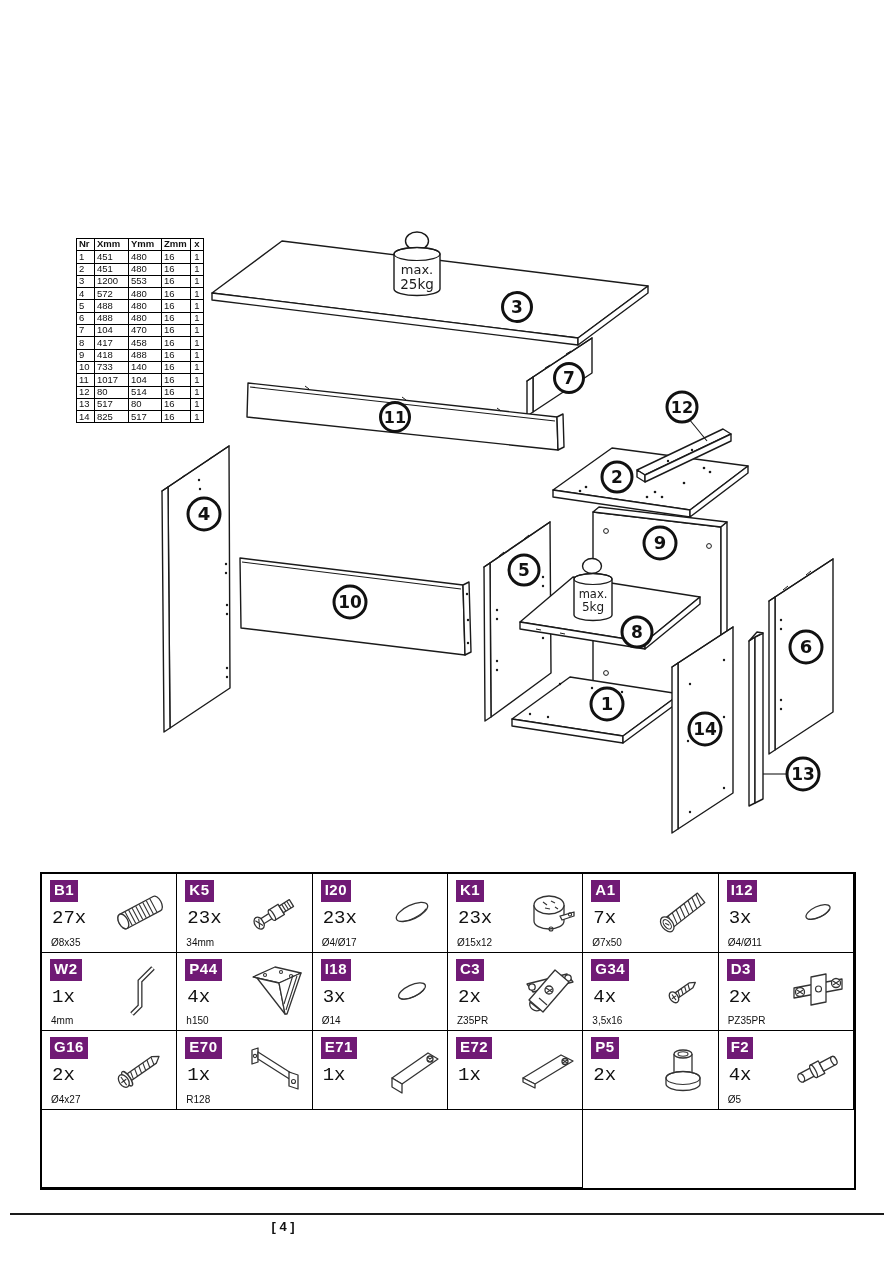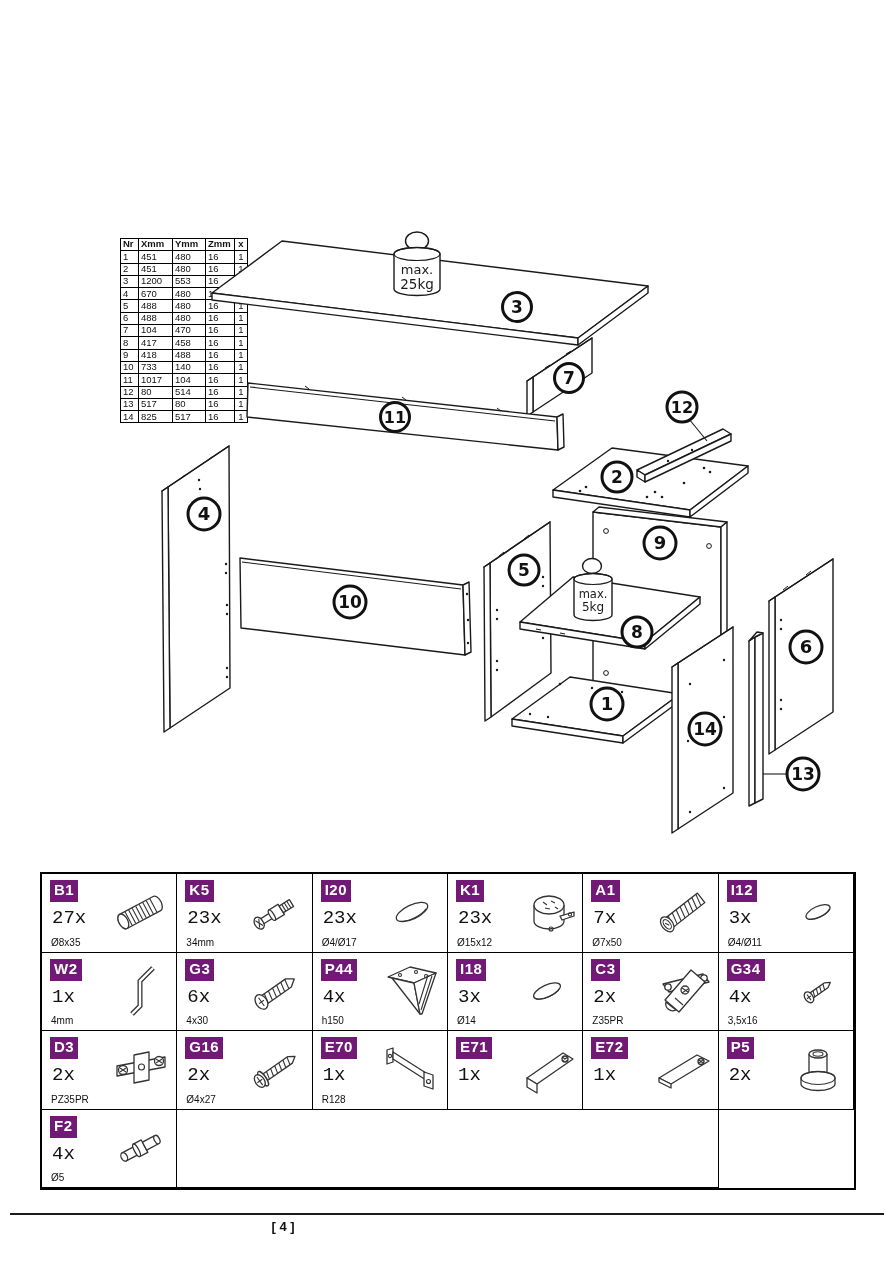--- a/index.html
+++ b/index.html
@@ -1,20 +1,20 @@
 <!DOCTYPE html>
 <html><head>
 <meta charset="utf-8">
 <style>
   html,body{margin:0;padding:0;background:#fff;}
   .page{position:relative;width:894px;height:1266px;background:#fff;overflow:hidden;
         font-family:"Liberation Sans","DejaVu Sans",sans-serif;color:#111;}
   
   .dims{position:absolute;left:76px;top:238px;border-collapse:collapse;table-layout:fixed;
-        border:1.5px solid #000;font-size:9.5px;line-height:10.5px;margin-left:44px;}
+        border:1.5px solid #000;font-size:9.5px;line-height:10.5px;}
   .dims th,.dims td{border:1px solid #000;padding:0 2px;height:11.3px;white-space:nowrap;text-align:left;}
   .dims th{font-weight:bold;}
   .dims td:last-child,.dims th:last-child{text-align:center;}
   
   .diagram{position:absolute;left:150px;top:225px;width:744px;height:625px;}
   .p{fill:#fff;stroke:#1a1a1a;stroke-width:1.4;stroke-linejoin:round;}
   .ln{fill:none;stroke:#1a1a1a;stroke-width:1.1;}
   .tick{fill:none;stroke:#1a1a1a;stroke-width:1;}
   .dot{fill:#1a1a1a;stroke:none;}
   .hole{fill:#fff;stroke:#1a1a1a;stroke-width:1;}
@@ -76,21 +76,21 @@
         </tr>
       <tr>
           <td>3</td>
           <td>1200</td>
           <td>553</td>
           <td>16</td>
           <td>1</td>
         </tr>
       <tr>
           <td>4</td>
-          <td>670</td>
+          <td>572</td>
           <td>480</td>
           <td>16</td>
           <td>1</td>
         </tr>
       <tr>
           <td>5</td>
           <td>488</td>
           <td>480</td>
           <td>16</td>
           <td>1</td>
@@ -460,33 +460,20 @@
     <div class="cell">
       <span class="badge">W2</span>
       <div class="qty">1x</div>
       <div class="spec">4mm</div>
       <svg class="ic" viewBox="0 0 64 58">
           <path d="M44,6 L31,19 L31,44 L23,52" fill="none" stroke="#333" stroke-width="5"></path>
           <path d="M44,6 L31,19 L31,44 L23,52" fill="none" stroke="#fff" stroke-width="2.4"></path>
         </svg>
     </div>
     <div class="cell">
-      <span class="badge">G3</span>
-      <div class="qty">6x</div>
-      <div class="spec">4x30</div>
-      <svg class="ic" viewBox="0 0 64 58">
-          <g transform="rotate(-35 32 29)">
-            <path class="ics" d="M16,24 L46,24 L53,29 L46,34 L16,34 Z"></path>
-            <path class="icl" d="M20,24 l-2,10 M25,24 l-2,10 M30,24 l-2,10 M35,24 l-2,10 M40,24 l-2,10 M45,24 l-2,10"></path>
-            <ellipse class="ics" cx="13" cy="29" rx="5.5" ry="8"></ellipse>
-            <path class="icl" d="M13,24 v10 M10,29 h6"></path>
-          </g>
-        </svg>
-    </div>
-    <div class="cell">
       <span class="badge">P44</span>
       <div class="qty">4x</div>
       <div class="spec">h150</div>
       <svg class="ic" viewBox="0 0 64 58">
           <path class="ics" d="M8,15 L30,5 L56,11 L34,21 Z"></path>
           <circle class="icl" cx="20" cy="13" r="1.5"></circle>
           <circle class="icl" cx="36" cy="10" r="1.5"></circle>
           <circle class="icl" cx="46" cy="14" r="1.5"></circle>
           <path class="ics" d="M12,16 L34,21 L40,52 Z"></path>
           <path class="ics" d="M34,21 L56,11 L42,52 L40,52 Z"></path>

